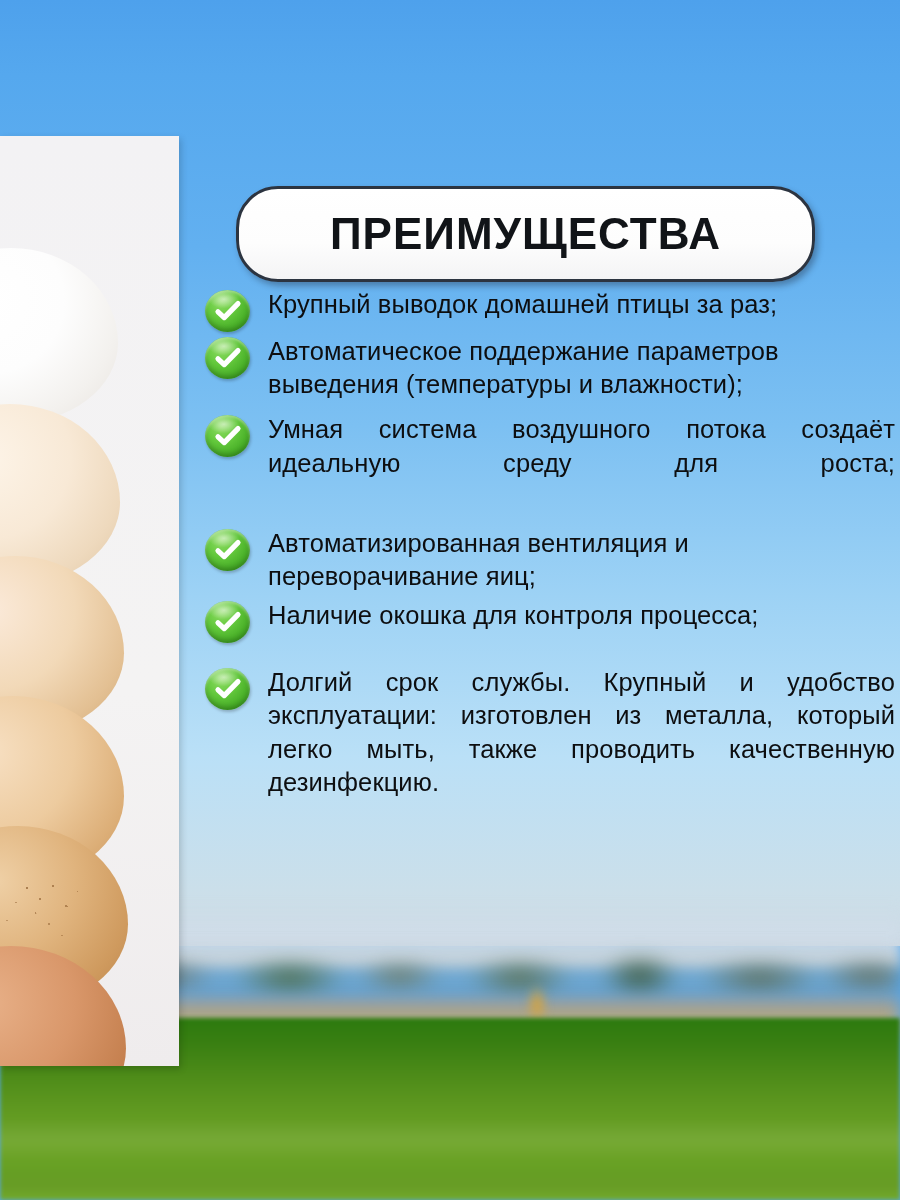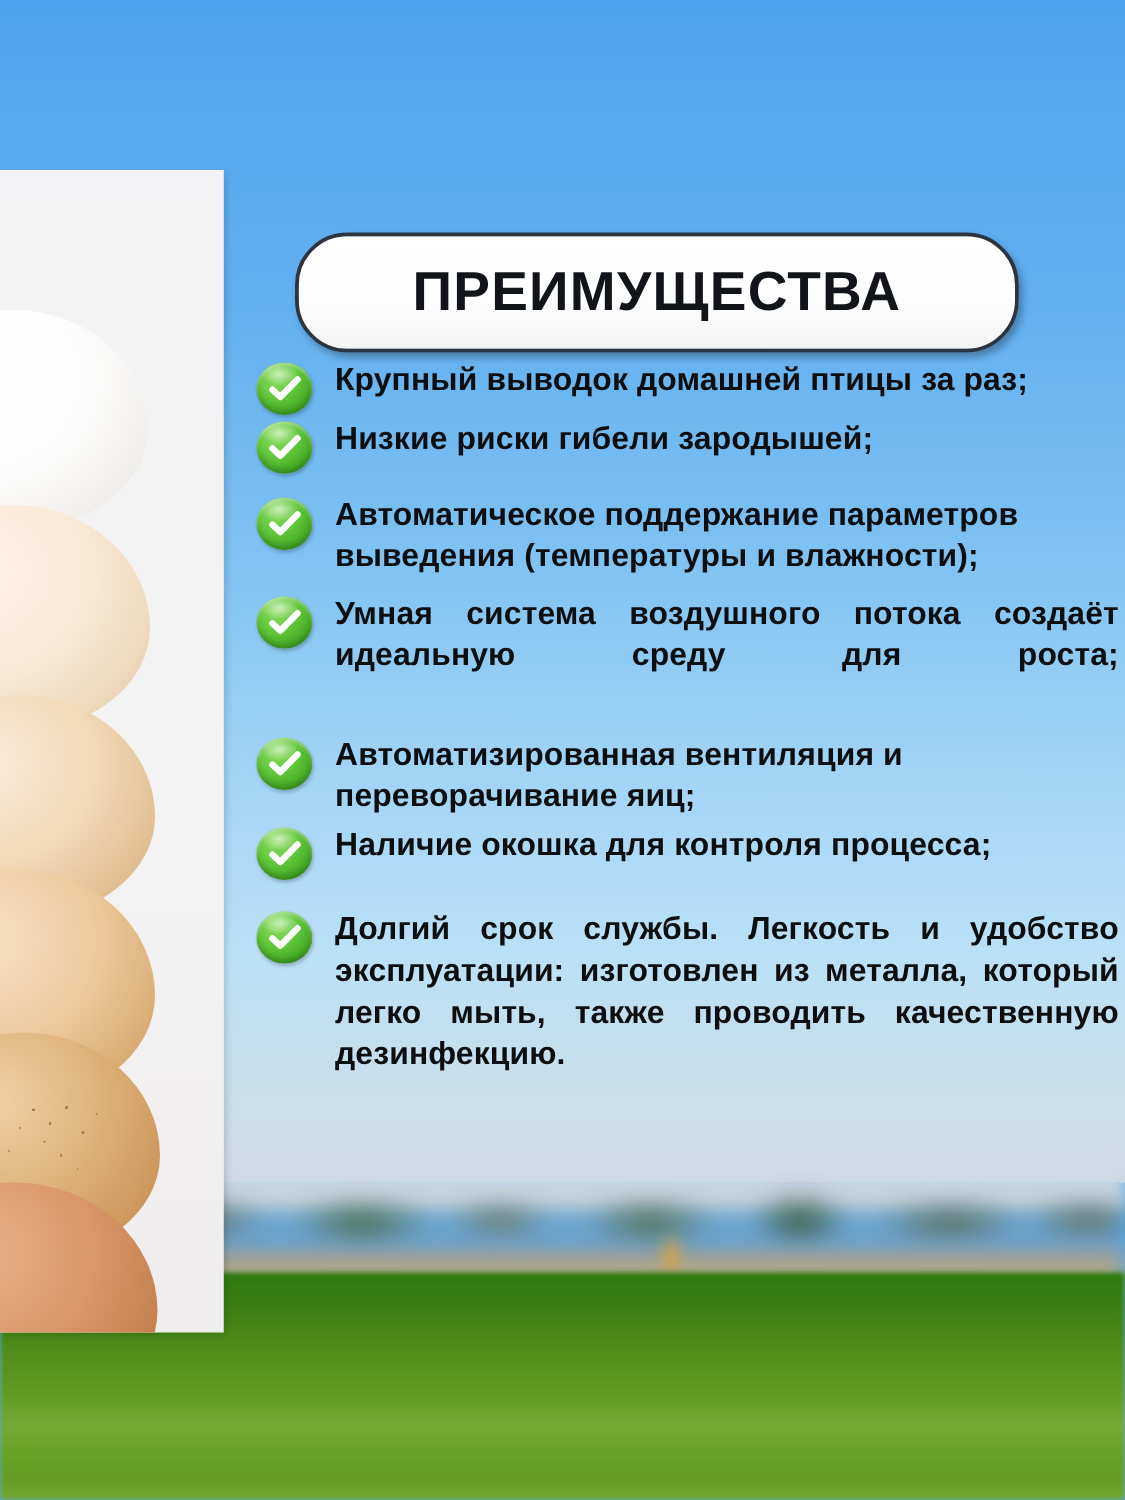--- a/index.html
+++ b/index.html
@@ -162,21 +162,21 @@
   .list{
     position:absolute;left:205px;top:288px;width:690px;
   }
   .item{
     position:relative;
     padding-left:63px;
     margin-bottom:14px;
   }
   .item .txt{
     font-size:25.5px;
-    font-weight:bold;
+    font-weight:normal;
     line-height:1.30;
     color:#0d0e10;
     letter-spacing:.1px;
   }
   .item.justify .txt{ text-align:justify; }
   .item.justify .txt::after{ content:""; display:inline-block; width:100%; }
 
   
   .item.i1{margin-bottom:14px;}
   .item.i2{margin-bottom:28px;}
@@ -230,28 +230,20 @@
 
   <div class="item i1">
     <span class="check">
       <svg width="28" height="24" viewBox="0 0 28 24" aria-hidden="true">
         <path d="M4 12.8 L10.2 18.6 L24 4.6" fill="none" stroke="#ffffff" stroke-width="5.2" stroke-linecap="round" stroke-linejoin="round"></path>
       </svg>
     </span>
     <div class="txt">Крупный выводок домашней птицы за раз;</div>
   </div>
 
-  <div class="item i2">
-    <span class="check">
-      <svg width="28" height="24" viewBox="0 0 28 24" aria-hidden="true">
-        <path d="M4 12.8 L10.2 18.6 L24 4.6" fill="none" stroke="#ffffff" stroke-width="5.2" stroke-linecap="round" stroke-linejoin="round"></path>
-      </svg>
-    </span>
-    <div class="txt">Низкие риски гибели зародышей;</div>
-  </div>
 
   <div class="item i4">
     <span class="check">
       <svg width="28" height="24" viewBox="0 0 28 24" aria-hidden="true">
         <path d="M4 12.8 L10.2 18.6 L24 4.6" fill="none" stroke="#ffffff" stroke-width="5.2" stroke-linecap="round" stroke-linejoin="round"></path>
       </svg>
     </span>
     <div class="txt">Автоматическое поддержание параметров выведения (температуры и влажности);</div>
   </div>
 
@@ -281,16 +273,16 @@
     </span>
     <div class="txt">Наличие окошка для контроля процесса;</div>
   </div>
 
   <div class="item i7 justify">
     <span class="check">
       <svg width="28" height="24" viewBox="0 0 28 24" aria-hidden="true">
         <path d="M4 12.8 L10.2 18.6 L24 4.6" fill="none" stroke="#ffffff" stroke-width="5.2" stroke-linecap="round" stroke-linejoin="round"></path>
       </svg>
     </span>
-    <div class="txt">Долгий срок службы. Легкость и удобство эксплуатации: изготовлен из металла, который легко мыть, также проводить качественную дезинфекцию.</div>
+    <div class="txt">Долгий срок службы. Крупный и удобство эксплуатации: изготовлен из металла, который легко мыть, также проводить качественную дезинфекцию.</div>
   </div>
 
 </div>
 
 </body></html>

